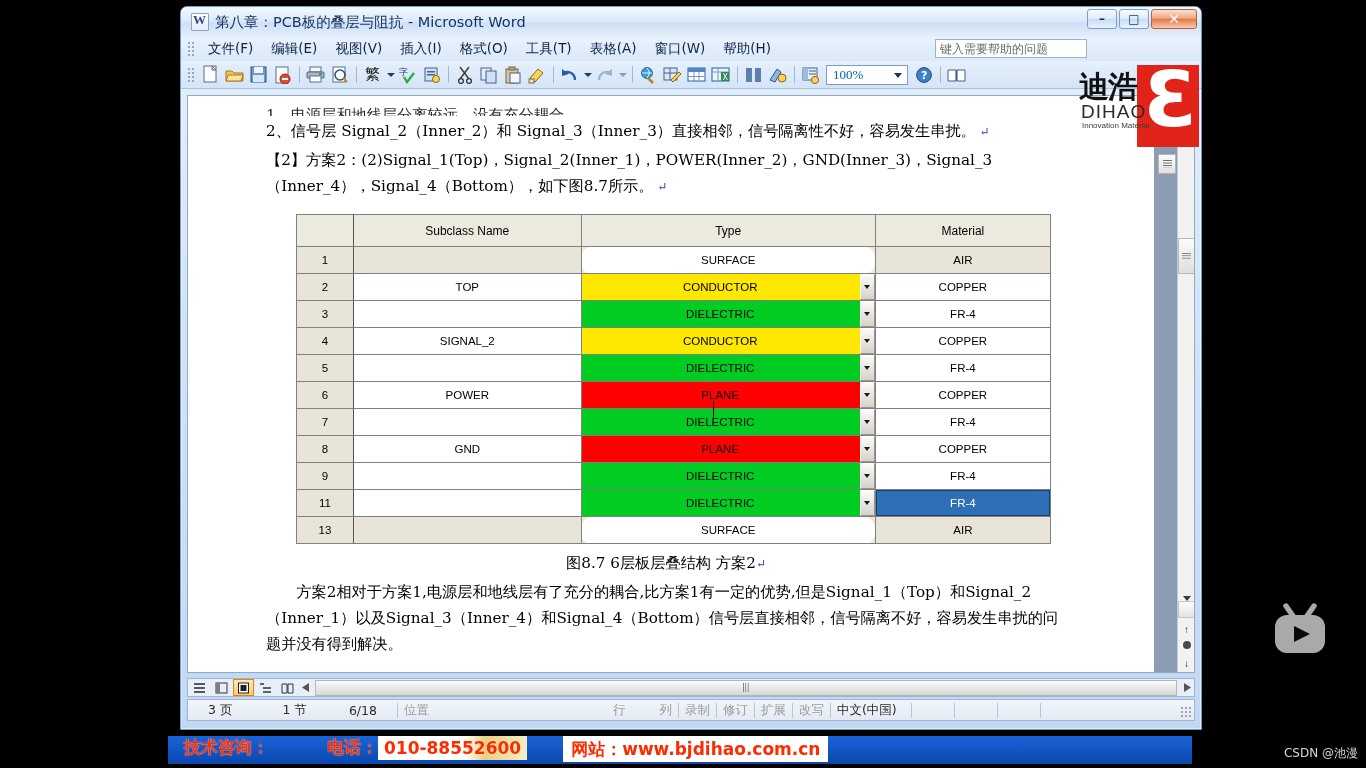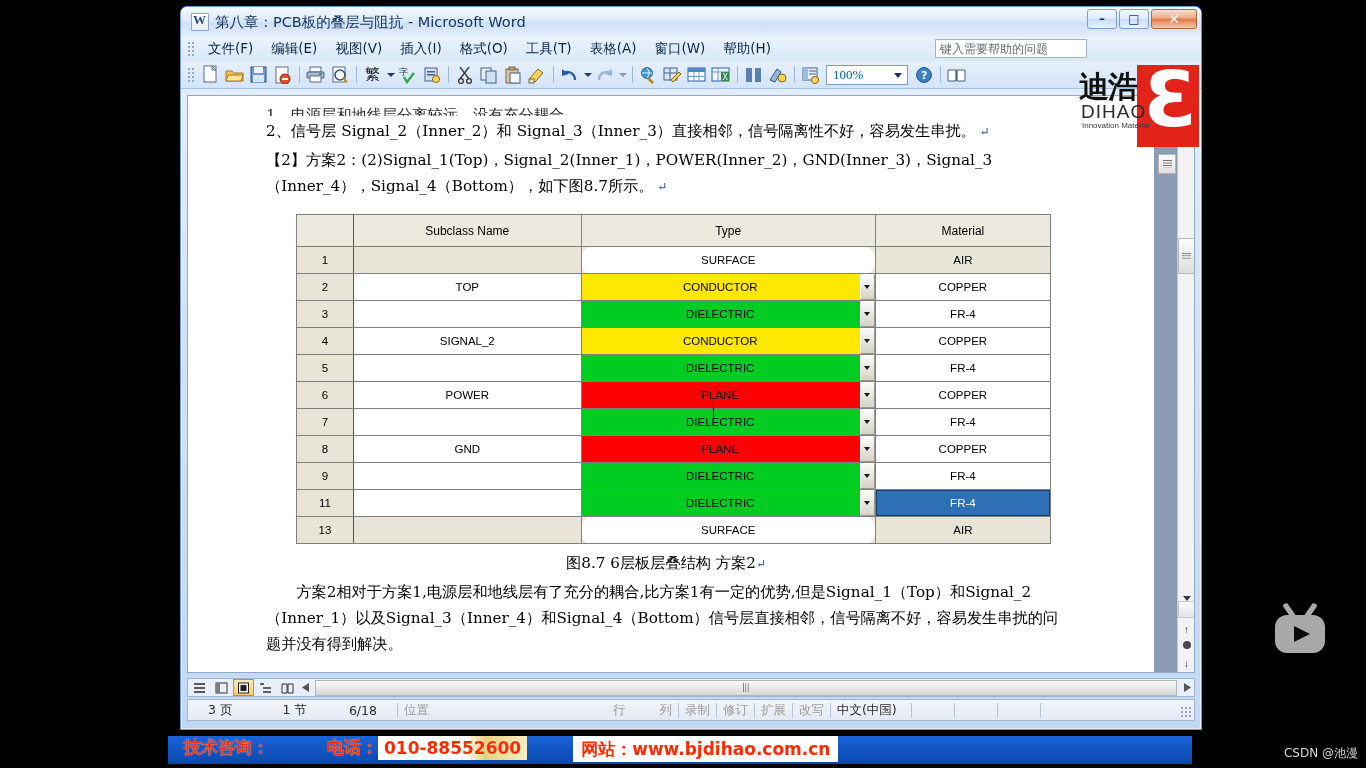--- a/index.html
+++ b/index.html
@@ -250,21 +250,21 @@
   #ad-banner {
     position: absolute; left: 168px; top: 736px; width: 1024px; height: 28px;
     background: linear-gradient(180deg,#1a63d8 0%,#0a47ad 100%);
     z-index: 70; display: flex; align-items: center;
     font-family: "DejaVu Sans","Liberation Sans", sans-serif;
   }
   #ad-banner .seg { display: flex; height: 100%; }
   .ad-red { color: #ff2b00; font-size: 17px; font-weight: bold; white-space: nowrap;
             text-shadow: 0 0 1px #fff; }
   .ad-white-bg { background: #fff; height: 24px; display:flex; align-items:center;
-                 padding: 13px 8px; margin-left: 14px; }
+                 padding: 13px 8px; margin-left: 4px; }
   #phone-hl { background: linear-gradient(90deg,#fff 0%,#fff 58%,#e8d27f 72%,#f6eec4 100%);
               height: 24px; display:flex; align-items:center; padding: 0 6px; }
   #csdn-wm {
     position: absolute; right: 8px; bottom: 6px; z-index: 80;
     color: #d8d8d8; font-size: 12px;
     font-family: "DejaVu Sans","Liberation Sans", sans-serif;
   }
 </style>
 </head>
 <body>

